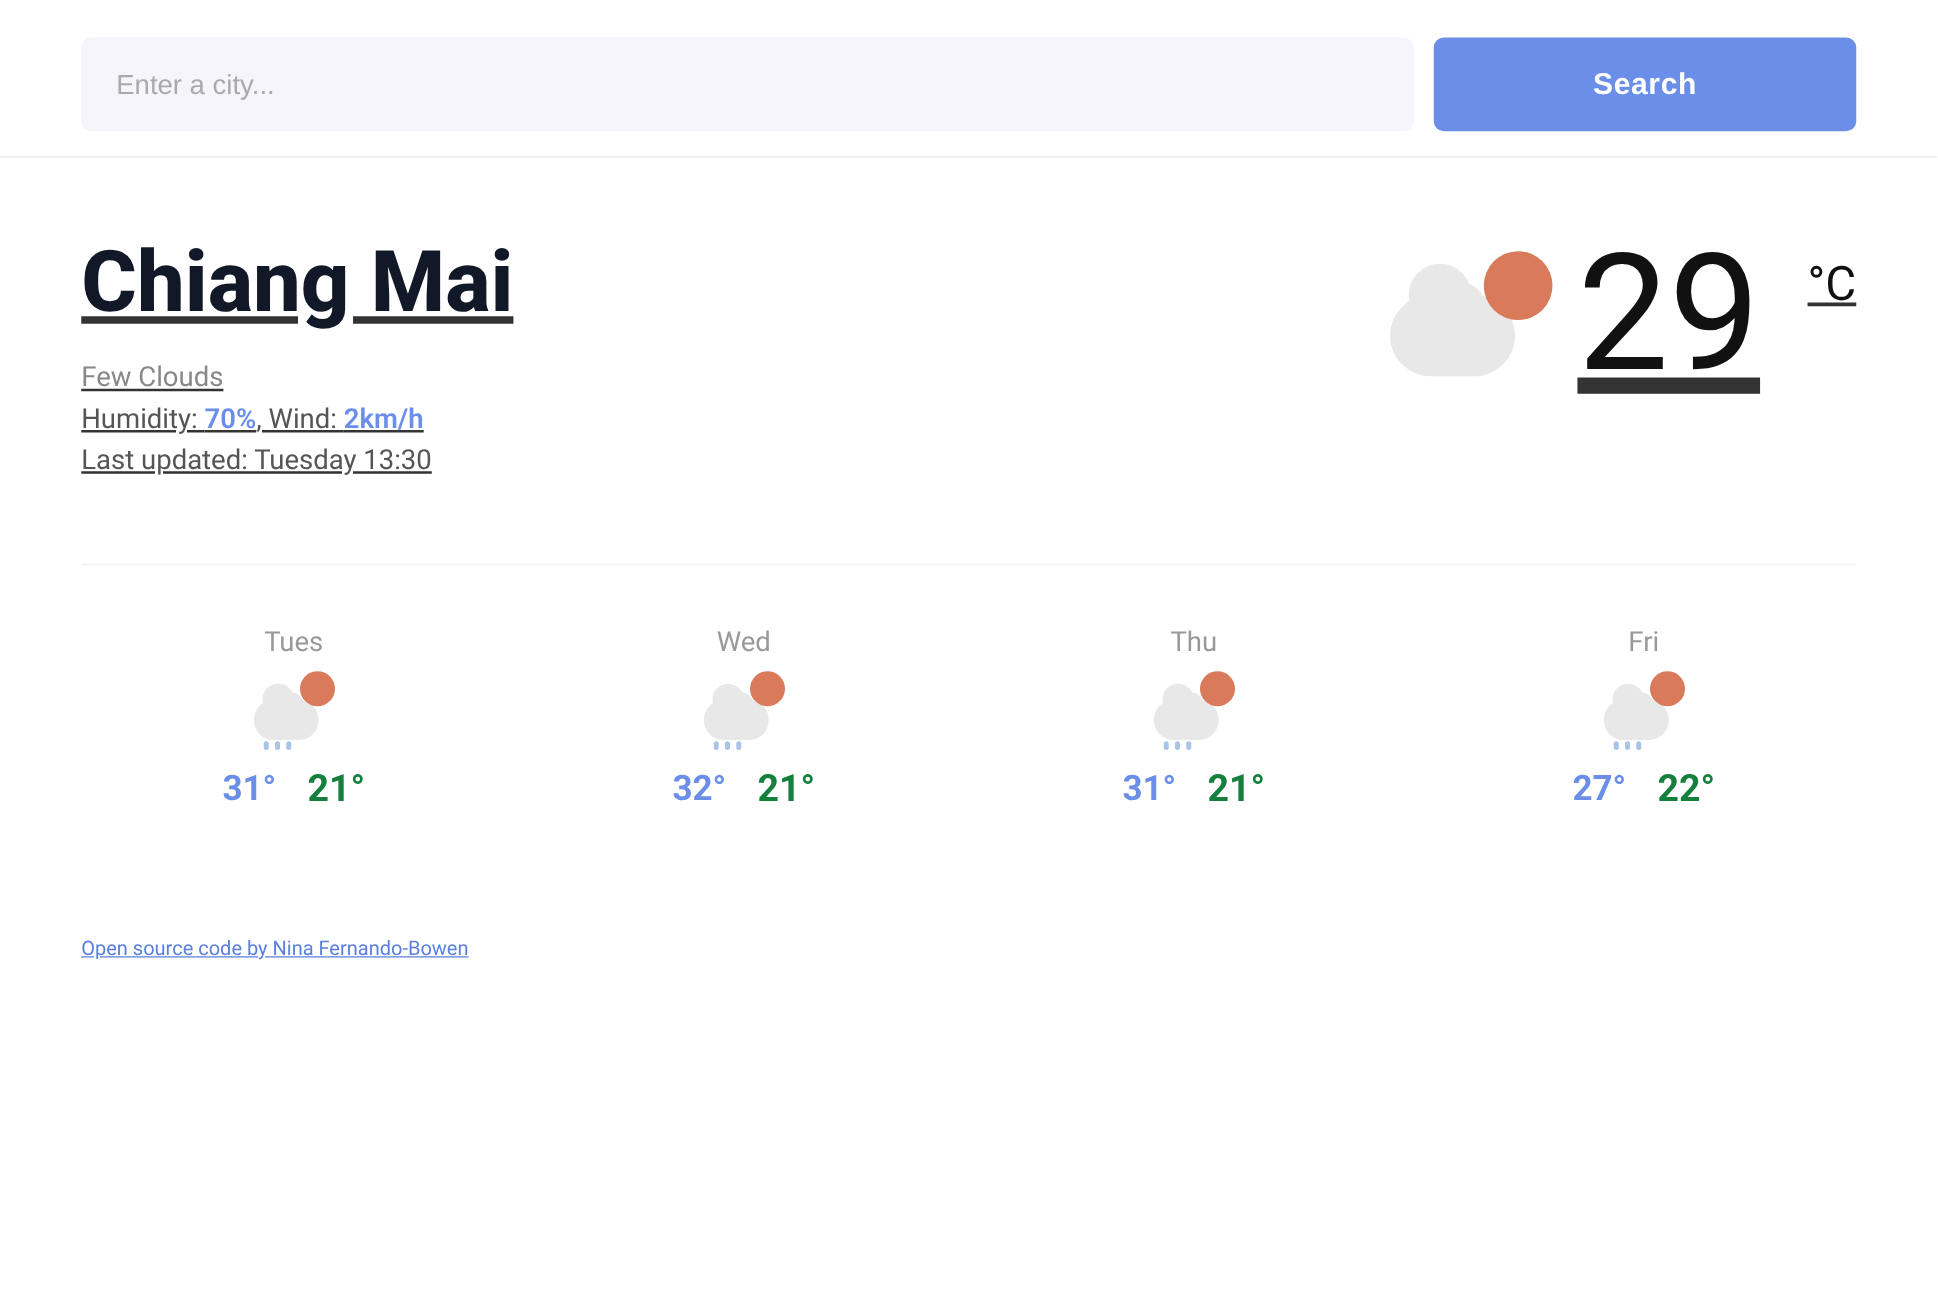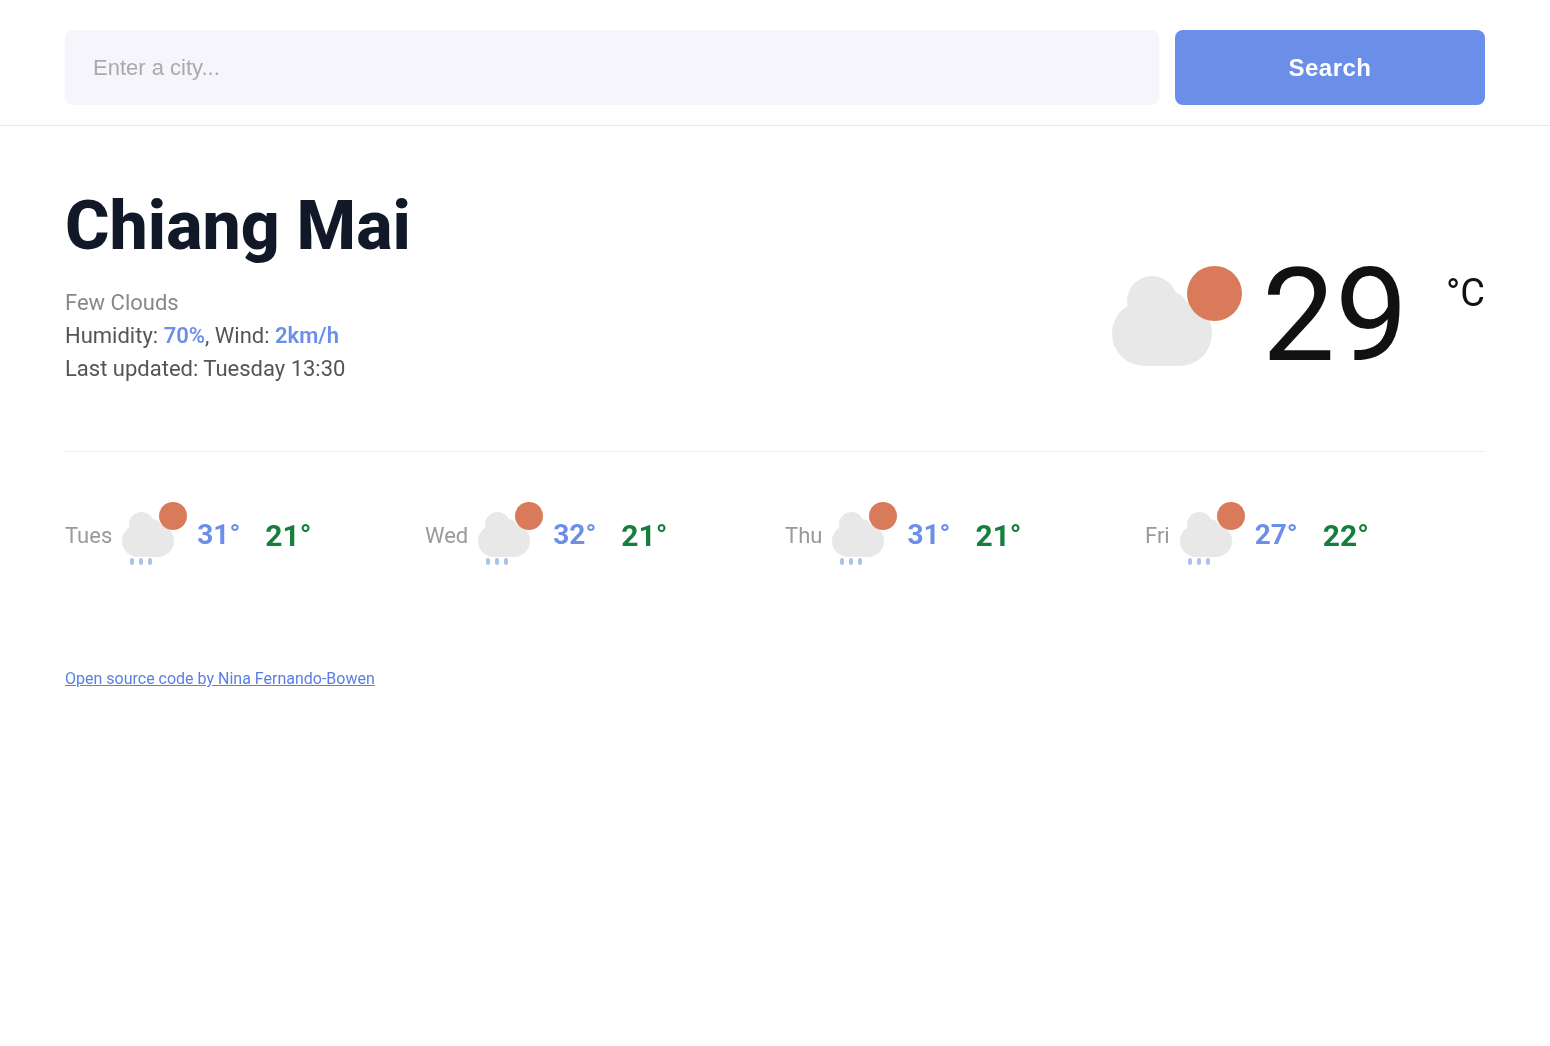--- a/index.html
+++ b/index.html
@@ -25,38 +25,39 @@
       padding: 0 28px;
       font-size: 22px;
       color: #999;
       outline: none;
     }
     .search-input::placeholder {
       color: #aaa;
     }
     .search-button {
       height: 75px;
-      width: 310px;
+      width: 338px;
       background: #6b8fe8;
       color: #fff;
       border: none;
       border-radius: 8px;
       font-size: 24px;
       font-weight: 600;
       cursor: pointer;
       letter-spacing: 0.5px;
     }
     .main {
       padding: 60px 65px 40px 65px;
     }
     .current-weather {
       display: flex;
-      align-items: flex-end;
+      align-items: flex-start;
       justify-content: space-between;
       margin-bottom: 70px;
+      text-decoration: underline;
     }
     .city-info {}
     .city-name {
       font-size: 68px;
       font-weight: 800;
       color: #111827;
       margin-bottom: 10px;
     }
     .description {
       font-size: 22px;
@@ -143,21 +144,21 @@
     
     .forecast {
       display: grid;
       grid-template-columns: repeat(4, 1fr);
       gap: 20px;
       border-top: 1px solid #eee;
       padding-top: 50px;
     }
     .forecast-day {
       display: flex;
-      flex-direction: row;
+      flex-direction: column;
       align-items: center;
       gap: 10px;
     }
     .day-label {
       font-size: 22px;
       color: #999;
       font-weight: 400;
     }
     
     .weather-icon-small {

